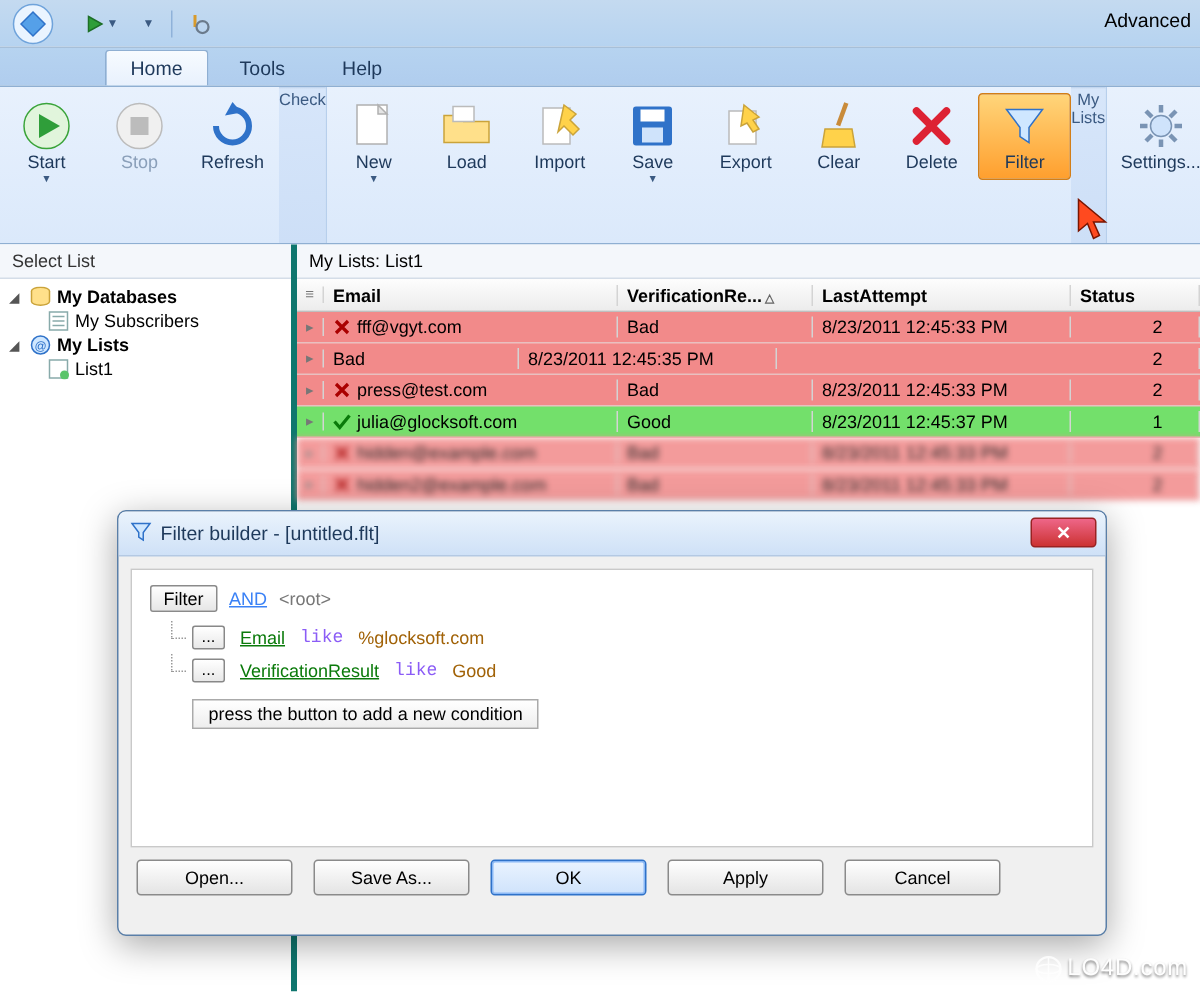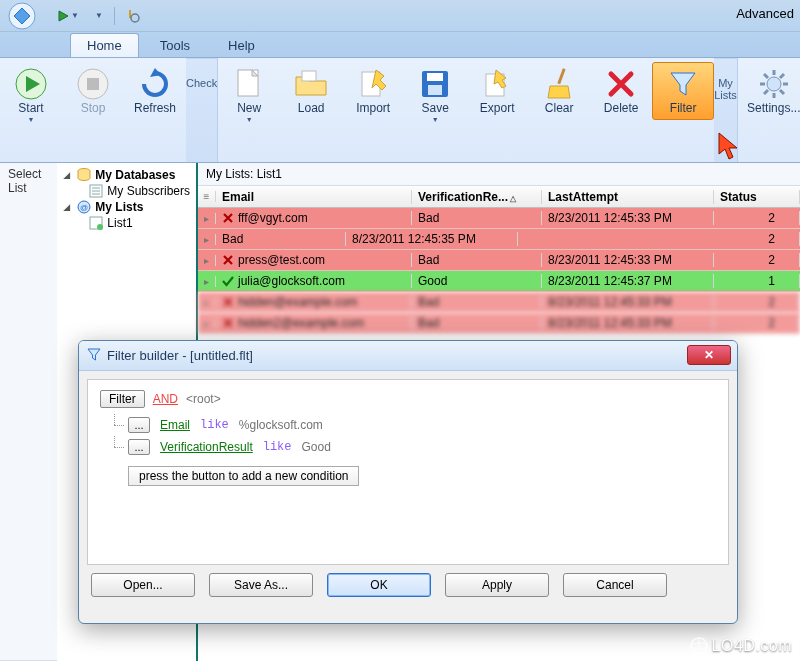--- a/index.html
+++ b/index.html
@@ -11,29 +11,29 @@
   .qa-btn { display:flex; align-items:center; gap:2px; padding:1px 4px; border:1px solid transparent; border-radius:3px; }
   .qa-dd { font-size:8px; color:#3b5a82; }
   .titlebar-title { position:absolute; right:6px; top:6px; font-size:13px; color:#000; }
   .tabstrip { height: 26px; background: linear-gradient(#b6d3f0, #b0cdee); display:flex; align-items:flex-end; padding-left: 70px; gap: 4px; border-bottom:1px solid #8fafd2; }
   .tab { padding: 4px 16px 4px 16px; font-size:13px; color:#1e395b; border:1px solid transparent; border-bottom:none; border-radius:3px 3px 0 0; }
   .tab.active { background: linear-gradient(#f7fbff,#e8f1fd); border-color:#8fafd2; }
   .tab:not(.active){ background:transparent; }
   .ribbon { height: 105px; background: linear-gradient(#e8f1fd,#dbe9fb); border-bottom:1px solid #8fafd2; display:flex; }
   .group { border-right:1px solid #b7cfec; display:flex; flex-direction:row; }
   .group-items { flex:1; display:flex; align-items:flex-start; padding-top:4px; }
-  .group-label { text-align:center; font-size:11px; color:#3b5a82; background:linear-gradient(#d7e6fa,#cddff7); padding:18px 0; border-top:1px solid #c3d7f0; }
+  .group-label { text-align:center; font-size:11px; color:#3b5a82; background:linear-gradient(#d7e6fa,#cddff7); padding:2px 0; border-top:1px solid #c3d7f0; }
   .rbtn { width:62px; display:flex; flex-direction:column; align-items:center; padding:4px 2px; font-size:12px; color:#1e395b; border:1px solid transparent; border-radius:3px; position:relative; }
   .rbtn.disabled { color:#8a9fb9; }
   .rbtn .ico { width:34px; height:34px; display:flex; align-items:center; justify-content:center; }
   .rbtn .dd { font-size:7px; color:#3b5a82; margin-top:1px; }
   .rbtn.filter-active { background: linear-gradient(#ffd57a,#ff9f2e); border-color:#d27e18; }
   .cursor { position:absolute; left:718px; top:132px; pointer-events:none; z-index:20;}
   .body-split { display:flex; height: calc(661px - 32px - 26px - 105px); }
-  .left-pane { width:198px; border-right:2px solid #0f766e; display:flex; flex-direction:row; background:#fff; }
+  .left-pane { width:198px; border-right:4px solid #0f766e; display:flex; flex-direction:column; background:#fff; }
   .pane-header { font-size:12px; padding:4px 8px; border-bottom:1px solid #d4dde8; background:#f4f7fb; color:#333; }
   .tree { padding:4px 6px; font-size:12px; color:#000; }
   .tree-line { display:flex; align-items:center; gap:4px; padding:1px 0; white-space:nowrap; }
   .tree-line .arrow { width:10px; font-size:9px; color:#555; }
   .tree-line.child { padding-left:26px; }
   .tree-line b { font-weight:bold; }
   .right-pane { flex:1; display:flex; flex-direction:column; }
   .list-title { font-size:12px; padding:4px 8px; border-bottom:1px solid #d4dde8; background:#f4f7fb; }
   .grid-head { display:flex; background:linear-gradient(#fdfdfd,#ececec); border-bottom:1px solid #bfbfbf; font-size:12px; font-weight:bold; height:22px; align-items:center; }
   .grid-head .col, .grid-row .col { padding:0 6px; border-right:1px solid #d4d4d4; overflow:hidden; white-space:nowrap; }
@@ -48,29 +48,29 @@
   .grid-row.blur { filter: blur(2px); opacity:.85; }
   .grid-row .mark { width:12px; height:12px; display:inline-flex; align-items:center; justify-content:center; }
   .sort-ind{font-size:8px; color:#666; margin-left:2px;}
   
   .dialog { position:absolute; left:78px; top:340px; width:660px; height:284px; background:#f0f0f0; border:1px solid #5a7fa8; border-radius:6px; box-shadow:0 6px 24px rgba(0,0,0,.35); overflow:hidden; }
   .dlg-title { height:30px; background:linear-gradient(#eaf3fc,#cfe1f7); border-bottom:1px solid #b4c9e3; display:flex; align-items:center; padding:0 8px; font-size:13px; color:#1e395b; position:relative;}
   .dlg-title .x { position:absolute; right:6px; top:4px; width:44px; height:20px; background:linear-gradient(#e68 0%,#c33 100%); border:1px solid #922; border-radius:3px; color:#fff; display:flex; align-items:center; justify-content:center; font-weight:bold; font-size:12px;}
   .dlg-body { background:#fff; margin:8px; height:186px; border:1px solid #c9c9c9; padding:10px 12px; font-size:12px; position:relative;}
   .fb-root{display:flex; align-items:center; gap:8px; margin-bottom:6px;}
   .fb-btn{ border:1px solid #8a8a8a; background:linear-gradient(#fefefe,#e6e6e6); padding:1px 8px; font-size:12px; border-radius:2px;}
-  .fb-and{ color:#ef4444; text-decoration:underline; }
+  .fb-and{ color:#3b82f6; text-decoration:underline; }
   .fb-root-label{ color:#777; }
   .fb-row{ display:flex; align-items:center; gap:10px; padding:3px 0 3px 28px; position:relative;}
   .fb-row::before{ content:""; position:absolute; left:14px; top:0; bottom:50%; border-left:1px dotted #999;}
   .fb-row::after{ content:""; position:absolute; left:14px; top:50%; width:10px; border-top:1px dotted #999;}
   .ellipsis-btn{ border:1px solid #888; background:linear-gradient(#fff,#e8e8e8); width:22px; height:16px; font-size:11px; line-height:12px; text-align:center; border-radius:2px;}
   .fld{ color:#0a7a0a; text-decoration:underline; }
   .op{ color:#8b5cf6;font-family:Liberation Mono, monospace; }
-  .val{ color:#737373; }
+  .val{ color:#a16207; }
   .add-cond{ display:inline-block; border:1px solid #aaa; background:linear-gradient(#fff,#eee); padding:2px 10px; font-size:12px; margin:8px 0 0 28px; }
   .dlg-buttons{ display:flex; gap:14px; padding:0 12px 12px 12px; }
   .dlg-buttons .btn{ width:104px; height:24px; border:1px solid #8a8a8a; background:linear-gradient(#fefefe,#e4e4e4); font-size:12px; border-radius:3px; }
   .dlg-buttons .btn.primary{ border-color:#2f72c9; box-shadow:inset 0 0 0 1px #8ab8f5; background:linear-gradient(#eaf3ff,#cfe3fb);}
   .watermark { position:absolute; right:8px; bottom:6px; color:#fff; font-size:16px; letter-spacing:.5px; opacity:.85; text-shadow:0 1px 2px rgba(0,0,0,.6); display:flex; align-items:center; gap:4px;}
   .ico-db{display:inline-block;width:14px;height:14px;}
 </style>
 </head>
 <body>
 

